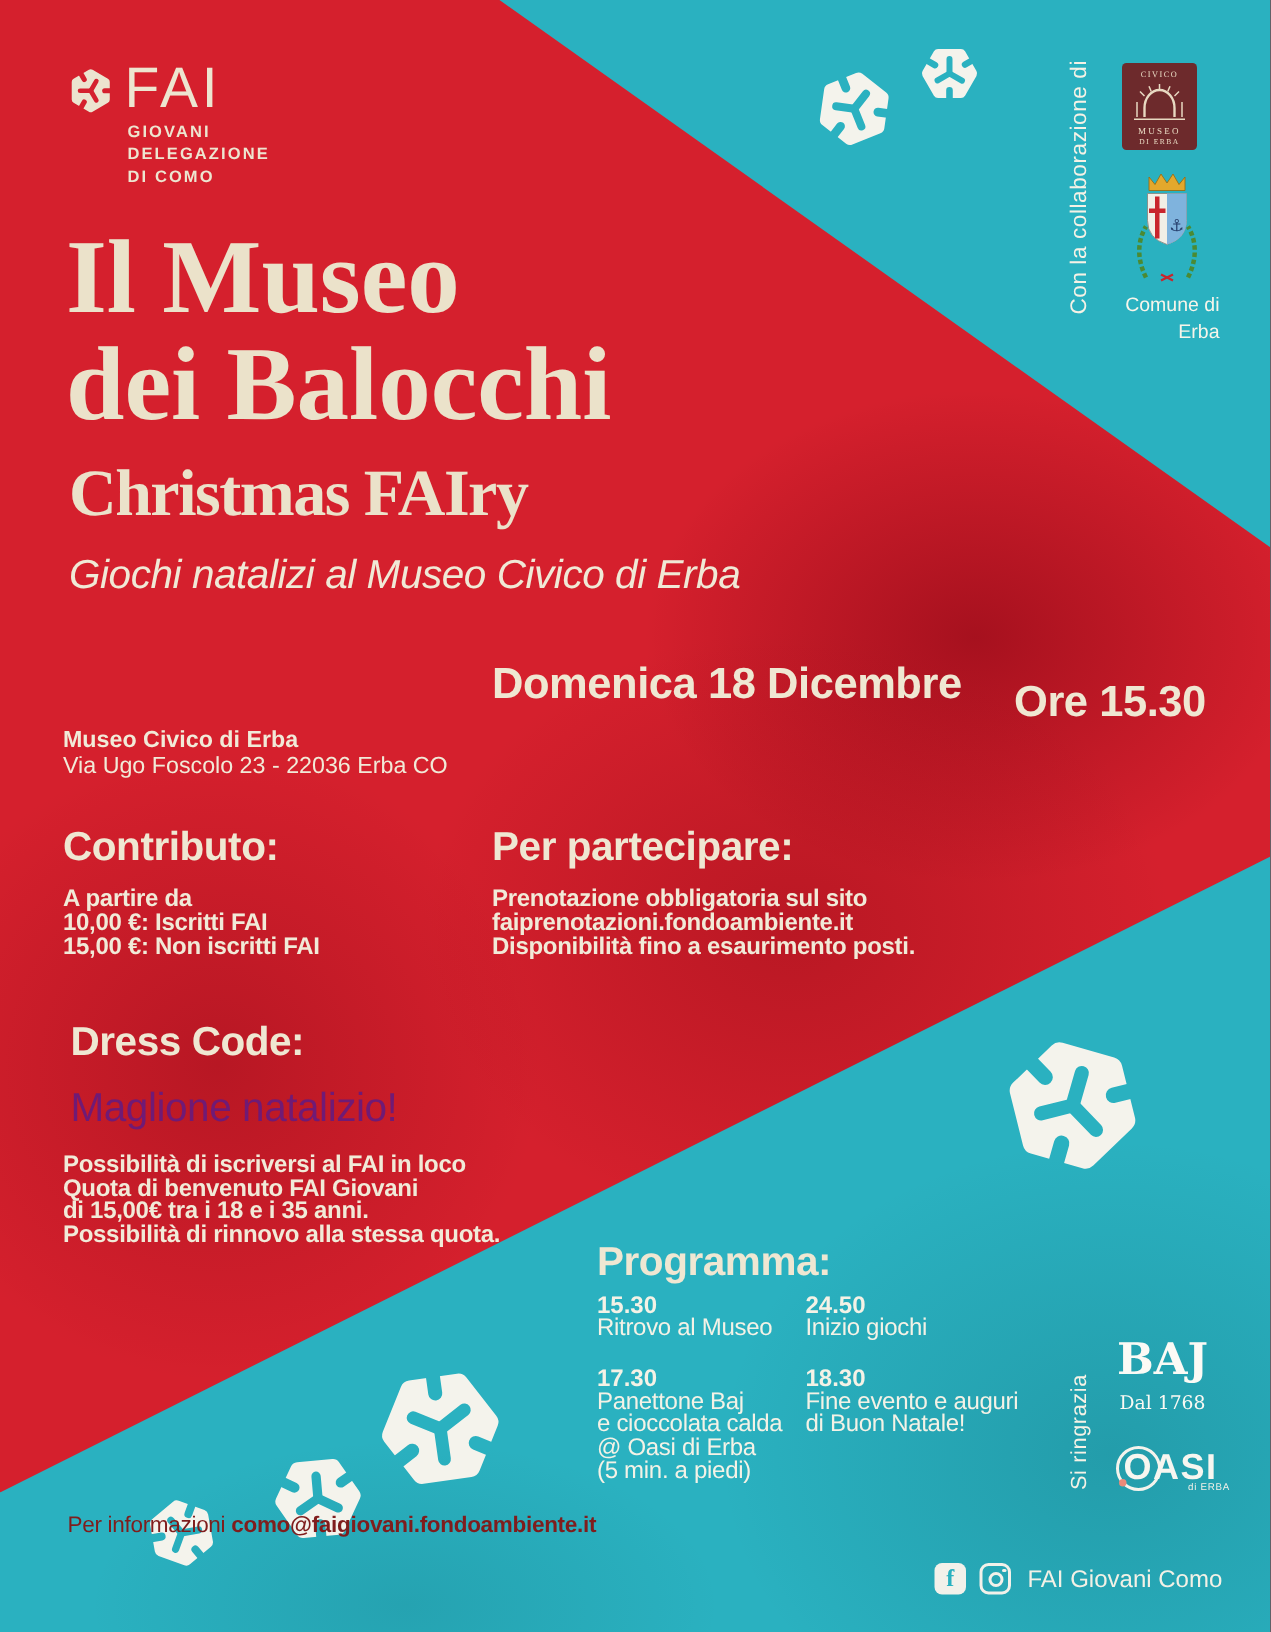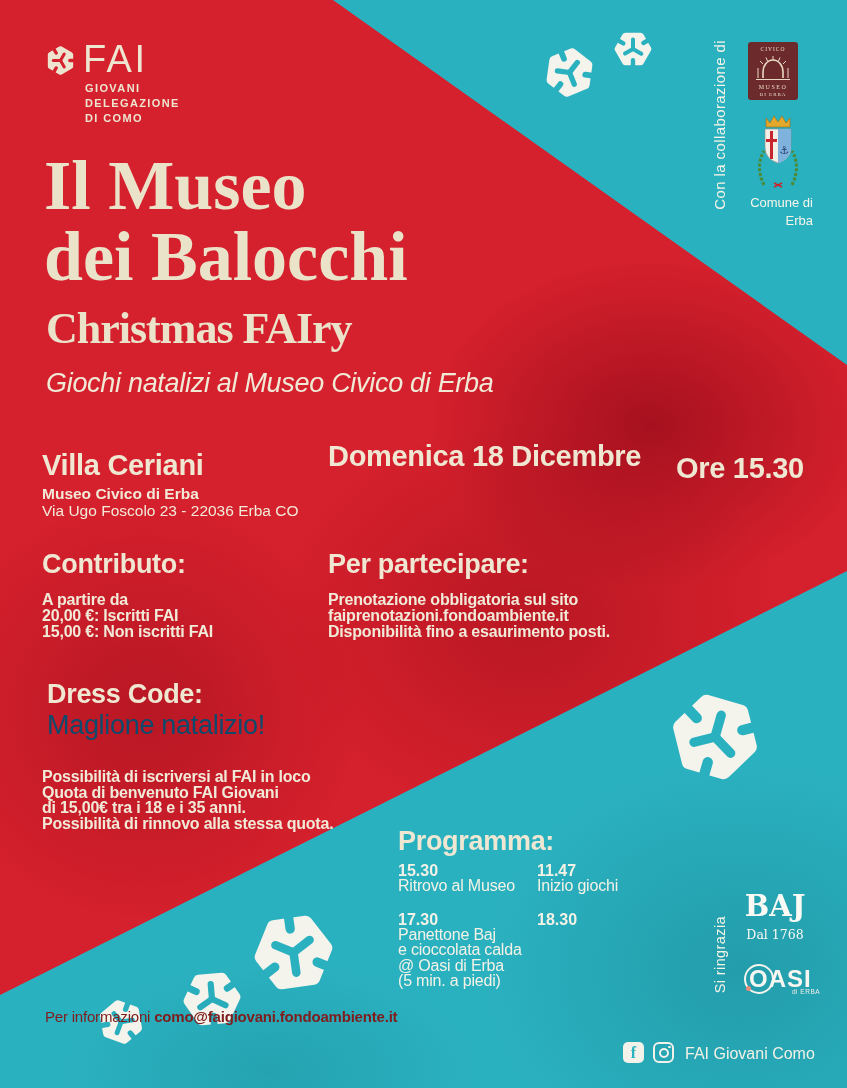--- a/index.html
+++ b/index.html
@@ -38,21 +38,21 @@
   .t-serif{font-family:"Liberation Serif",serif;font-weight:700;color:#ebe2ca;}
   .title-line{left:44px;font-size:70px;line-height:72px;letter-spacing:0;}
   .subtitle{left:46px;top:303px;font-size:44px;letter-spacing:-1px;}
   .tagline{left:46px;top:368px;font-size:27px;font-style:italic;color:#f0e9d6;letter-spacing:-.3px;}
   .h-section{font-size:27px;font-weight:700;letter-spacing:-.3px;color:#efe7d2;}
   .h-big{font-size:29px;font-weight:700;color:#efe7d2;letter-spacing:-.3px;}
   .body16{font-size:16px;line-height:15.6px;color:#f1ead8;letter-spacing:-.2px;font-weight:bold;}
   .b{font-weight:700;}
   .small-bold{font-size:15.5px;font-weight:700;color:#f1ead8;}
   .small{font-size:15.5px;color:#f1ead8;text-align:center;}
-  .dress-value{font-size:27px;color:#0c4a6e;letter-spacing:-.3px;}
+  .dress-value{font-size:27px;color:#701a75;letter-spacing:-.3px;margin-top:13px;}
   
   .ptime{font-size:16px;font-weight:700;color:#f4f2e6;}
   .pdesc{font-size:16px;line-height:15.4px;color:#f4f2e6;white-space:pre-line;letter-spacing:-.2px;}
   
   .baj-name{left:740px;top:889px;width:70px;text-align:center;font-family:"DejaVu Serif",serif;font-weight:700;font-size:29px;color:#fbfaf5;}
   .baj-sub{left:740px;top:927px;width:70px;text-align:center;font-family:"DejaVu Serif",serif;font-size:12.5px;color:#faf9f3;}
   .oasi{left:745px;top:963px;width:80px;height:34px;}
   .oasi-name{position:absolute;left:4px;top:2px;font-size:24px;font-weight:600;letter-spacing:1px;color:#f7f6f0;}
   .oasi-ring{position:absolute;left:-1px;top:1px;width:26px;height:26px;border:2px solid #f4f3ec;border-radius:50%;}
   .oasi-dot{position:absolute;left:1px;top:23px;width:5px;height:5px;border-radius:50%;background:#e98a7a;}
@@ -161,55 +161,56 @@
   <div class="abs comune-label">
     <div>Comune di</div>
     <div>Erba</div>
   </div>
 
   <div class="abs t-serif title-line" style="top:150px">Il Museo</div>
   <div class="abs t-serif title-line" style="top:221px">dei Balocchi</div>
   <div class="abs t-serif subtitle">Christmas FAIry</div>
   <div class="abs tagline">Giochi natalizi al Museo Civico di Erba</div>
 
-  <div class="abs h-big" style="left:42px;top:449px">Villa Ceriani</div>
   <div class="abs small-bold" style="left:42px;top:485px">Museo Civico di Erba</div>
   <div class="abs small" style="left:42px;top:502px">Via Ugo Foscolo 23 - 22036 Erba CO</div>
   <div class="abs h-big" style="left:328px;top:440px">Domenica 18 Dicembre</div>
   <div class="abs h-big" style="left:676px;top:452px">Ore 15.30</div>
 
   <div class="abs h-section" style="left:42px;top:549px">Contributo:</div>
   <div class="abs body16 b" style="left:42px;top:592px">A partire da</div>
-  <div class="abs body16 b" style="left:42px;top:608px">20,00 €: Iscritti FAI</div>
+  <div class="abs body16 b" style="left:42px;top:608px">10,00 €: Iscritti FAI</div>
   <div class="abs body16 b" style="left:42px;top:624px">15,00 €: Non iscritti FAI</div>
 
   <div class="abs h-section" style="left:328px;top:549px">Per partecipare:</div>
   <div class="abs body16" style="left:328px;top:592px">Prenotazione obbligatoria sul sito</div>
   <div class="abs body16 b" style="left:328px;top:608px">faiprenotazioni.fondoambiente.it</div>
   <div class="abs body16" style="left:328px;top:624px">Disponibilità fino a esaurimento posti.</div>
 
   <div class="abs h-section" style="left:47px;top:679px">Dress Code:</div>
   <div class="abs dress-value" style="left:47px;top:710px">Maglione natalizio!</div>
 
   <div class="abs body16 b" style="left:42px;top:769px">Possibilità di iscriversi al FAI in loco</div>
   <div class="abs body16" style="left:42px;top:785px">Quota di benvenuto FAI Giovani</div>
   <div class="abs body16" style="left:42px;top:800px">di 15,00€ tra i 18 e i 35 anni.</div>
   <div class="abs body16" style="left:42px;top:816px">Possibilità di rinnovo alla stessa quota.</div>
 
   <div class="abs h-section" style="left:398px;top:826px">Programma:</div>
   <div class="abs ptime" style="left:398px;top:862px">15.30</div>
   <div class="abs pdesc" style="left:398px;top:878px">Ritrovo al Museo</div>
-  <div class="abs ptime" style="left:537px;top:862px">11.47</div>
+  <div class="abs ptime" style="left:537px;top:862px">24.50</div>
   <div class="abs pdesc" style="left:537px;top:878px">Inizio giochi</div>
   <div class="abs ptime" style="left:398px;top:911px">17.30</div>
   <div class="abs pdesc" style="left:398px;top:927px">Panettone Baj
 e cioccolata calda
 @ Oasi di Erba
 (5 min. a piedi)</div>
   <div class="abs ptime" style="left:537px;top:911px">18.30</div>
+  <div class="abs pdesc" style="left:537px;top:927px">Fine evento e auguri
+di Buon Natale!</div>
 
   <div class="vtext thanks">Si ringrazia</div>
   <div class="abs baj-name">BAJ</div>
   <div class="abs baj-sub">Dal 1768</div>
   <div class="abs oasi">
     <div class="oasi-ring"></div>
     <div class="oasi-dot"></div>
     <div class="oasi-name">OASI</div>
     <div class="oasi-sub">di ERBA</div>
   </div>

